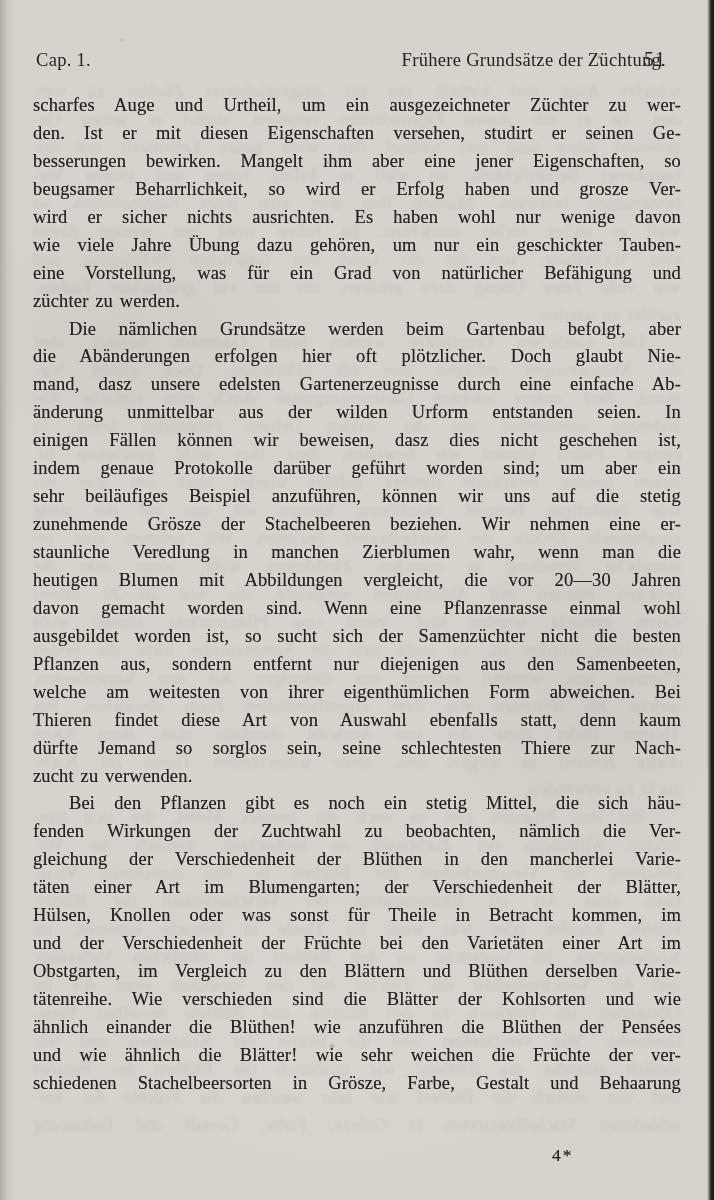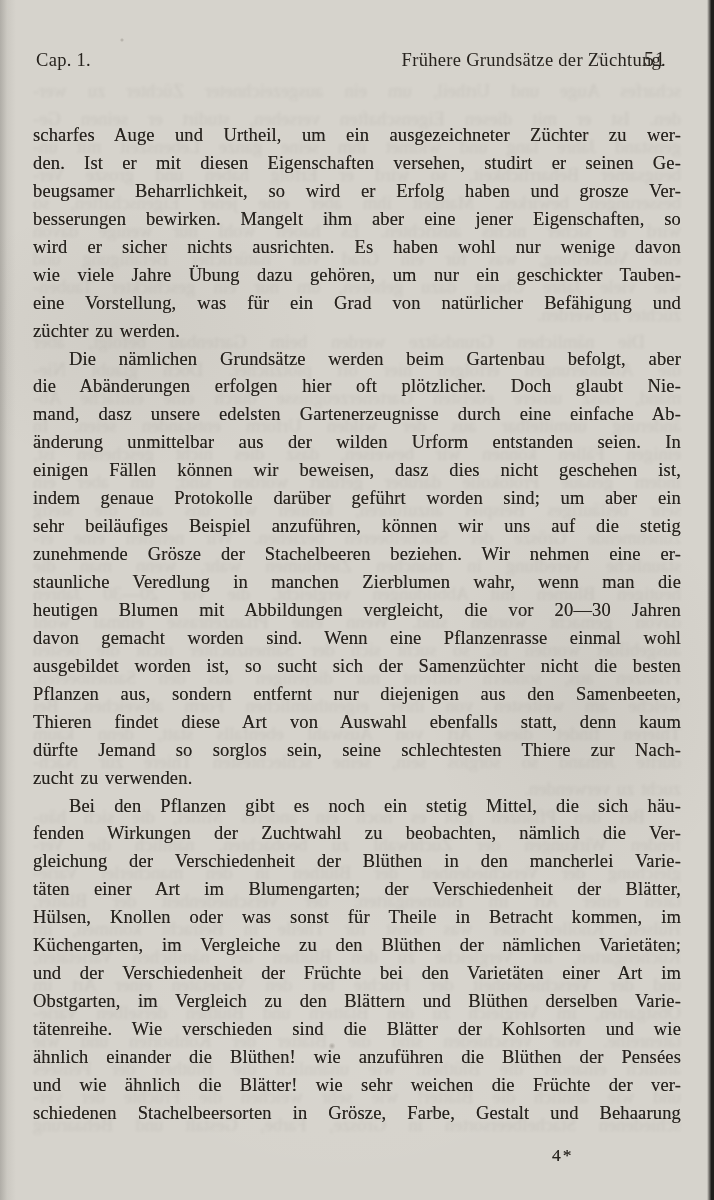--- a/index.html
+++ b/index.html
@@ -35,21 +35,21 @@
     position:absolute;top:49px;left:36px;right:48px;height:22px;
     font-size:18.5px;letter-spacing:.3px;
   }
   .header .chapter{position:absolute;left:0;top:1px;}
   .header .title{position:absolute;left:0;right:0;top:1px;text-align:right;}
   .header .pageno{position:absolute;right:0;top:-1px;font-size:20px;letter-spacing:1px;}
 
   .bodytext{
     position:absolute;top:92px;left:33px;width:648px;
     font-size:18.5px;line-height:27.95px;
-    letter-spacing:.15px;word-spacing:2px;margin-top:30px;
+    letter-spacing:.15px;word-spacing:2px;
   }
   .line{
     text-align:justify;
     text-align-last:justify;
     height:27.95px;overflow:hidden;
     text-shadow:0 0 .5px rgba(30,26,22,.55);
   }
   .line.lastleft{text-align-last:left;}
   .line.indent{text-indent:36px;}
 
@@ -120,48 +120,48 @@
 
   <div class="header">
     <span class="chapter">Cap. 1.</span>
     <span class="title">Frühere Grundsätze der Züchtung.</span>
     <span class="pageno">51</span>
   </div>
 
   <div class="bodytext" id="bodytext">
       <div class="line">scharfes Auge und Urtheil, um ein ausgezeichneter Züchter zu wer-</div>
       <div class="line">den. Ist er mit diesen Eigenschaften versehen, studirt er seinen Ge-</div>
+      <div class="line">besserungen bewirken. Mangelt ihm aber eine jener Eigenschaften, so</div>
       <div class="line">beugsamer Beharrlichkeit, so wird er Erfolg haben und grosze Ver-</div>
-      <div class="line">besserungen bewirken. Mangelt ihm aber eine jener Eigenschaften, so</div>
       <div class="line">wird er sicher nichts ausrichten. Es haben wohl nur wenige davon</div>
       <div class="line">wie viele Jahre Übung dazu gehören, um nur ein geschickter Tauben-</div>
       <div class="line">eine Vorstellung, was für ein Grad von natürlicher Befähigung und</div>
       <div class="line lastleft">züchter zu werden.</div>
       <div class="line indent">Die nämlichen Grundsätze werden beim Gartenbau befolgt, aber</div>
       <div class="line">die Abänderungen erfolgen hier oft plötzlicher. Doch glaubt Nie-</div>
       <div class="line">mand, dasz unsere edelsten Gartenerzeugnisse durch eine einfache Ab-</div>
       <div class="line">änderung unmittelbar aus der wilden Urform entstanden seien. In</div>
       <div class="line">einigen Fällen können wir beweisen, dasz dies nicht geschehen ist,</div>
       <div class="line">indem genaue Protokolle darüber geführt worden sind; um aber ein</div>
       <div class="line">sehr beiläufiges Beispiel anzuführen, können wir uns auf die stetig</div>
       <div class="line">zunehmende Grösze der Stachelbeeren beziehen. Wir nehmen eine er-</div>
       <div class="line">staunliche Veredlung in manchen Zierblumen wahr, wenn man die</div>
       <div class="line">heutigen Blumen mit Abbildungen vergleicht, die vor 20—30 Jahren</div>
       <div class="line">davon gemacht worden sind. Wenn eine Pflanzenrasse einmal wohl</div>
       <div class="line">ausgebildet worden ist, so sucht sich der Samenzüchter nicht die besten</div>
       <div class="line">Pflanzen aus, sondern entfernt nur diejenigen aus den Samenbeeten,</div>
+      <div class="line">welche am weitesten von ihrer eigenthümlichen Form abweichen. Bei</div>
       <div class="line">Thieren findet diese Art von Auswahl ebenfalls statt, denn kaum</div>
       <div class="line">dürfte Jemand so sorglos sein, seine schlechtesten Thiere zur Nach-</div>
       <div class="line lastleft">zucht zu verwenden.</div>
       <div class="line indent">Bei den Pflanzen gibt es noch ein stetig Mittel, die sich häu-</div>
       <div class="line">fenden Wirkungen der Zuchtwahl zu beobachten, nämlich die Ver-</div>
       <div class="line">gleichung der Verschiedenheit der Blüthen in den mancherlei Varie-</div>
       <div class="line">täten einer Art im Blumengarten; der Verschiedenheit der Blätter,</div>
       <div class="line">Hülsen, Knollen oder was sonst für Theile in Betracht kommen, im</div>
-      <div class="line">Küchengarten, im Vergleiche zu den Blüthen der nämlichen Varietäten;</div>
       <div class="line">und der Verschiedenheit der Früchte bei den Varietäten einer Art im</div>
       <div class="line">Obstgarten, im Vergleich zu den Blättern und Blüthen derselben Varie-</div>
       <div class="line">tätenreihe. Wie verschieden sind die Blätter der Kohlsorten und wie</div>
       <div class="line">ähnlich einander die Blüthen! wie anzuführen die Blüthen der Pensées</div>
       <div class="line">und wie ähnlich die Blätter! wie sehr weichen die Früchte der ver-</div>
       <div class="line">schiedenen Stachelbeersorten in Grösze, Farbe, Gestalt und Behaarung</div>
     </div>
 
   <div class="signature">4*</div>
 

